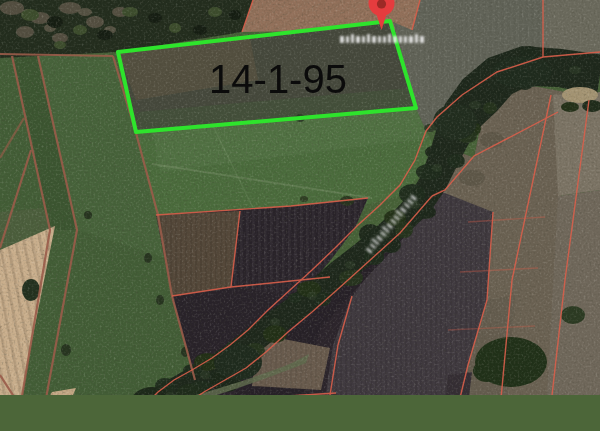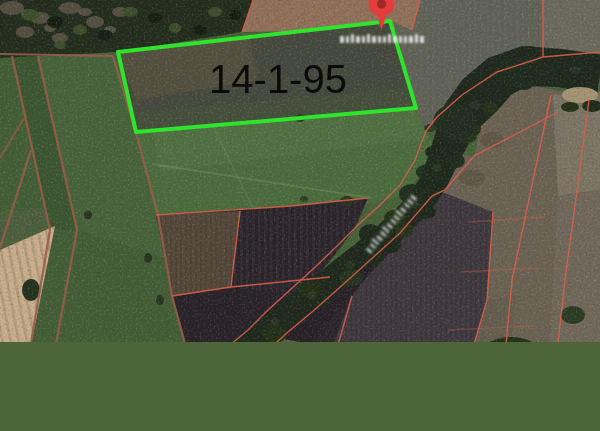--- a/index.html
+++ b/index.html
@@ -1,16 +1,16 @@
 <!DOCTYPE html>
 <html><head>
 <meta charset="utf-8">
 <style>
   html,body{margin:0;padding:0;background:#4c6639;}
-  .stage{position:relative;width:600px;height:342px;overflow:hidden;
+  .stage{position:relative;width:600px;height:395px;overflow:hidden;
          font-family:"Liberation Sans", sans-serif;}
   svg{display:block;}
 </style>
 </head>
 <body>
 <div class="stage">
 <svg width="600" height="431" viewBox="0 0 600 431" xmlns="http://www.w3.org/2000/svg">
 <defs>
   <pattern id="rows" width="5" height="8" patternUnits="userSpaceOnUse">
     <rect width="5" height="8" fill="none"></rect>

